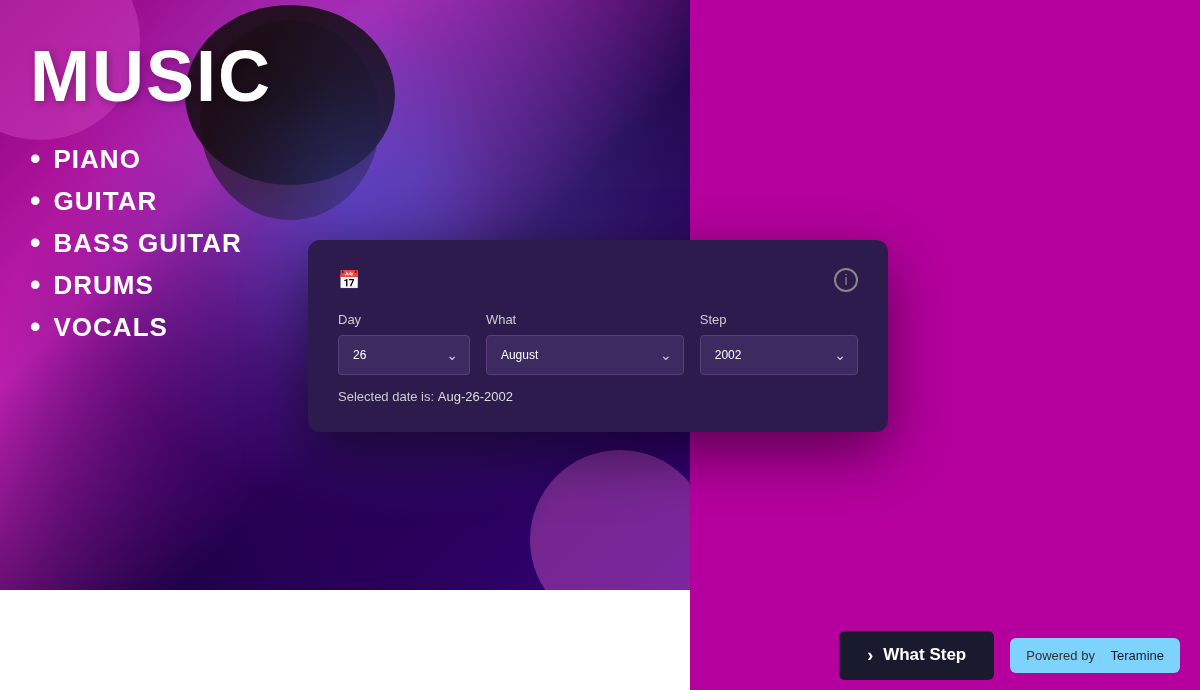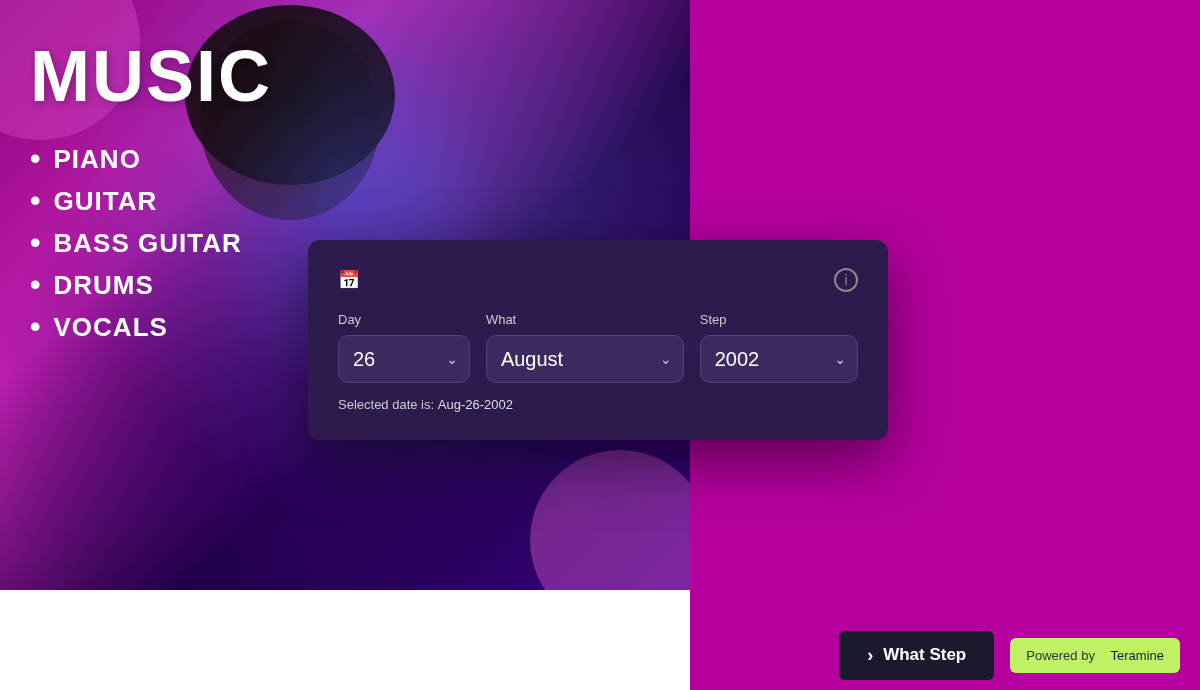--- a/index.html
+++ b/index.html
@@ -226,23 +226,23 @@
     }
 
     .selector-wrapper {
       position: relative;
     }
 
     .selector-wrapper select {
       width: 100%;
       background: #3d2a60;
       border: 1px solid #5a3d7a;
-      border-radius: 10px;
-      color: white;
-      font-size: 20px;
+      border-radius: 4px;
+      color: white;
+      font-size: 12px;
       font-weight: 500;
       padding: 12px 24px 12px 14px;
       appearance: none;
       -webkit-appearance: none;
       cursor: pointer;
       outline: none;
     }
 
     .chevron-icon {
       position: absolute;
@@ -294,21 +294,21 @@
       align-items: center;
       gap: 10px;
     }
 
     .next-step-btn .arrow {
       font-size: 18px;
       font-weight: 900;
     }
 
     .powered-by {
-      background: #bef264;
+      background: #7dd3fc;
       border-radius: 6px;
       padding: 10px 16px;
       font-size: 13px;
       color: #333;
       display: flex;
       align-items: center;
       gap: 6px;
       white-space: nowrap;
     }
 

